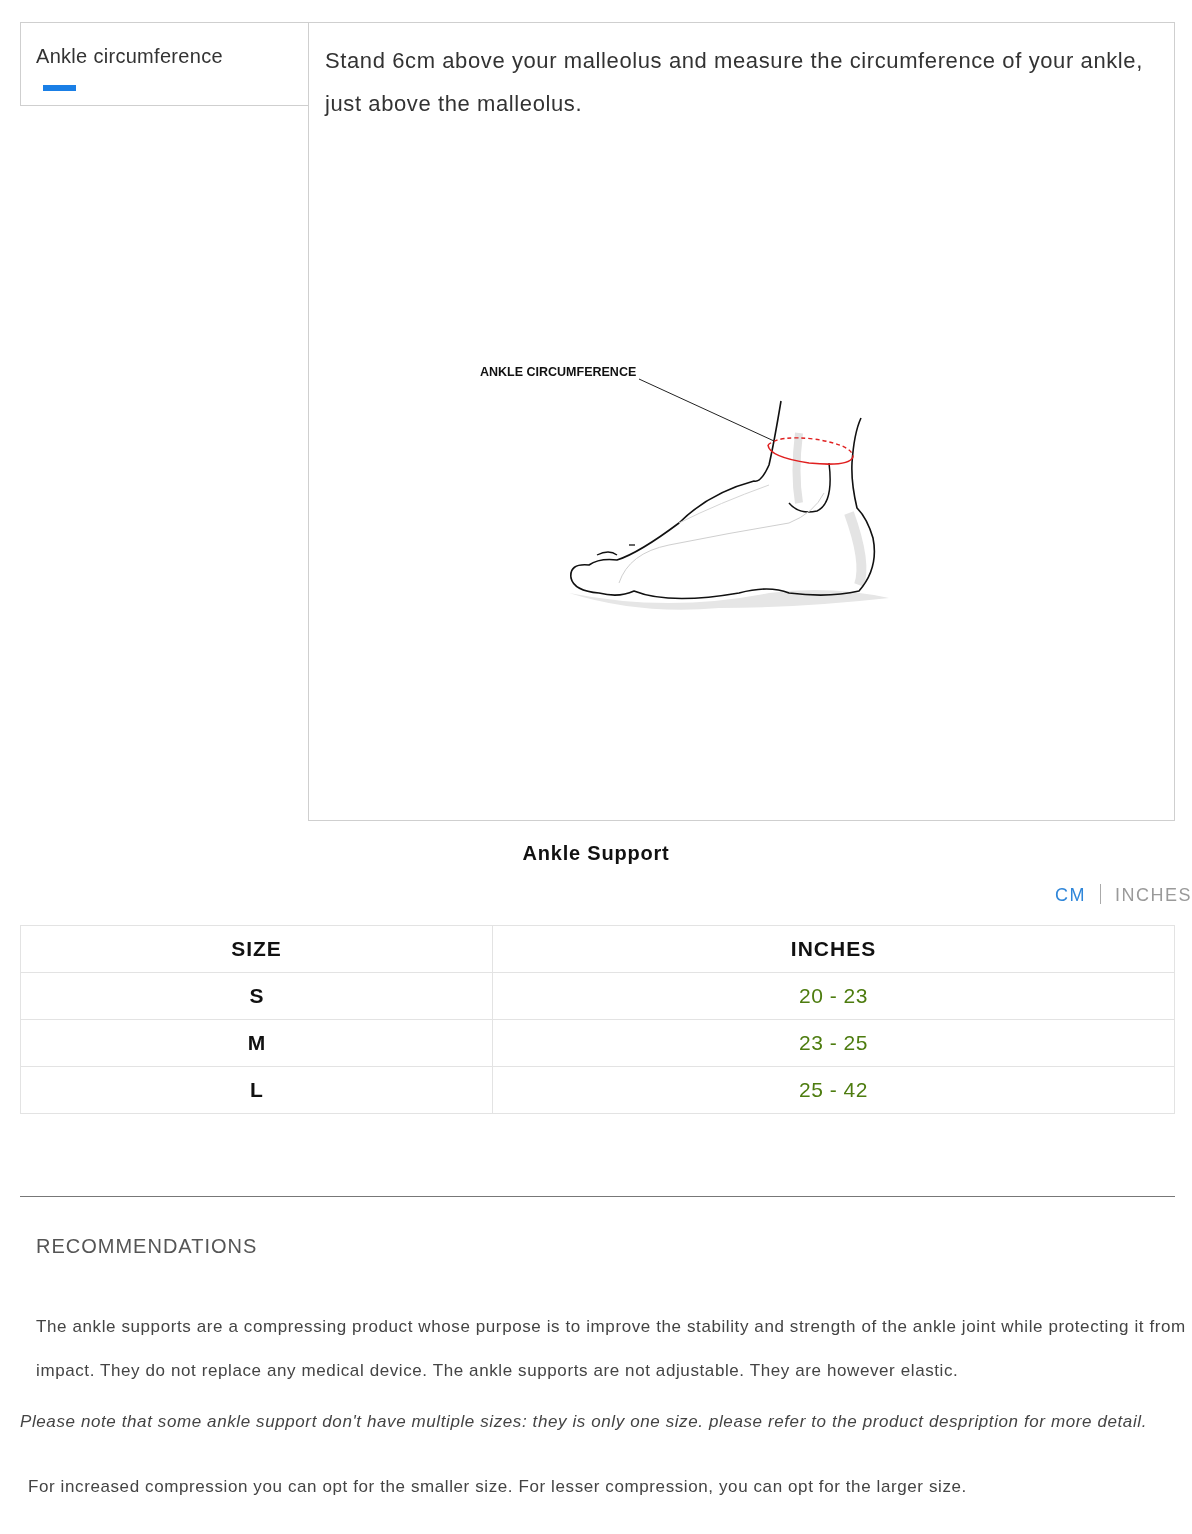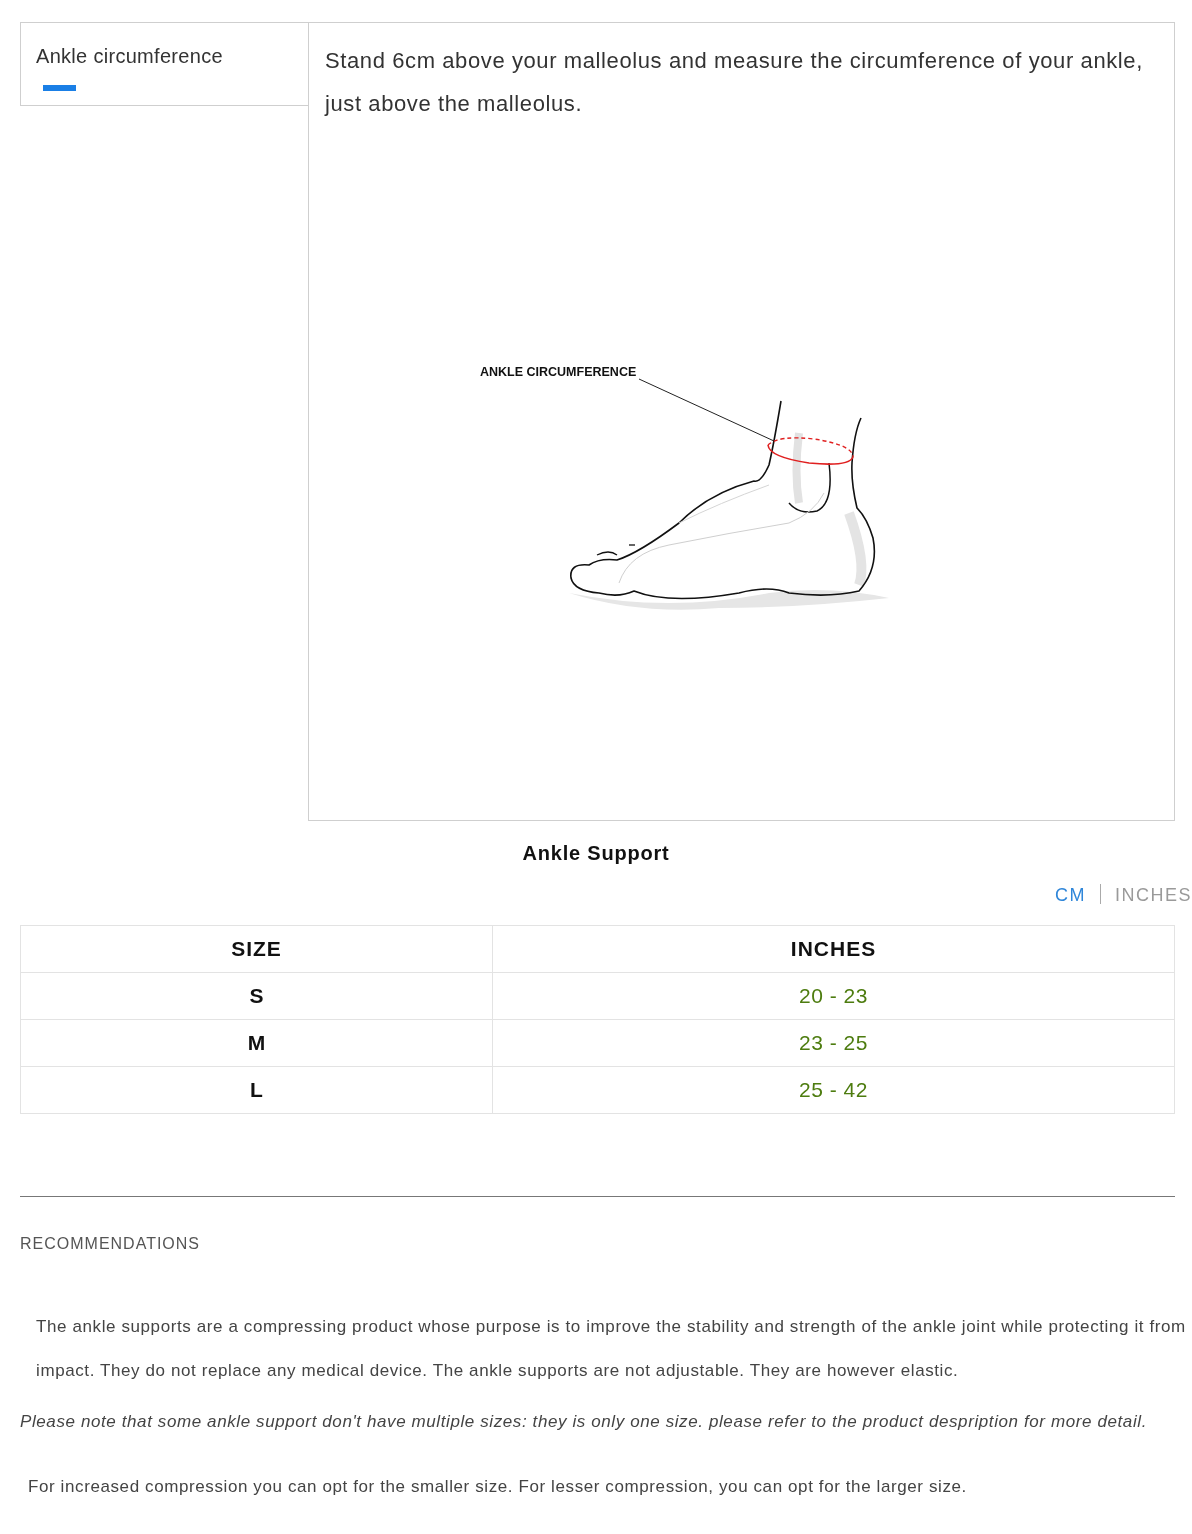--- a/index.html
+++ b/index.html
@@ -52,21 +52,21 @@
     font-size: 21px; color: #111;
   }
   table.sizes th { font-weight: bold; letter-spacing: 1px; }
   table.sizes td.size { font-weight: bold; }
   table.sizes td.val { color: #4d7c0f; letter-spacing: 0.5px; }
   table.sizes .c1 { width: 471px; }
   .divider {
     position: absolute; left: 20px; top: 1196px; width: 1155px; height: 1px; background: #777;
   }
   .reco-title {
-    position: absolute; left: 20px; top: 1235px; font-size: 16px; color: #555; letter-spacing: 1px;
+    position: absolute; left: 36px; top: 1235px; font-size: 20px; color: #555; letter-spacing: 1px;
   }
   .para {
     position: absolute; left: 20px; width: 1160px; font-size: 17px; color: #444;
     letter-spacing: 0.6px; line-height: 44px;
   }
 </style>
 </head>
 <body>
 
 <div class="tab">

